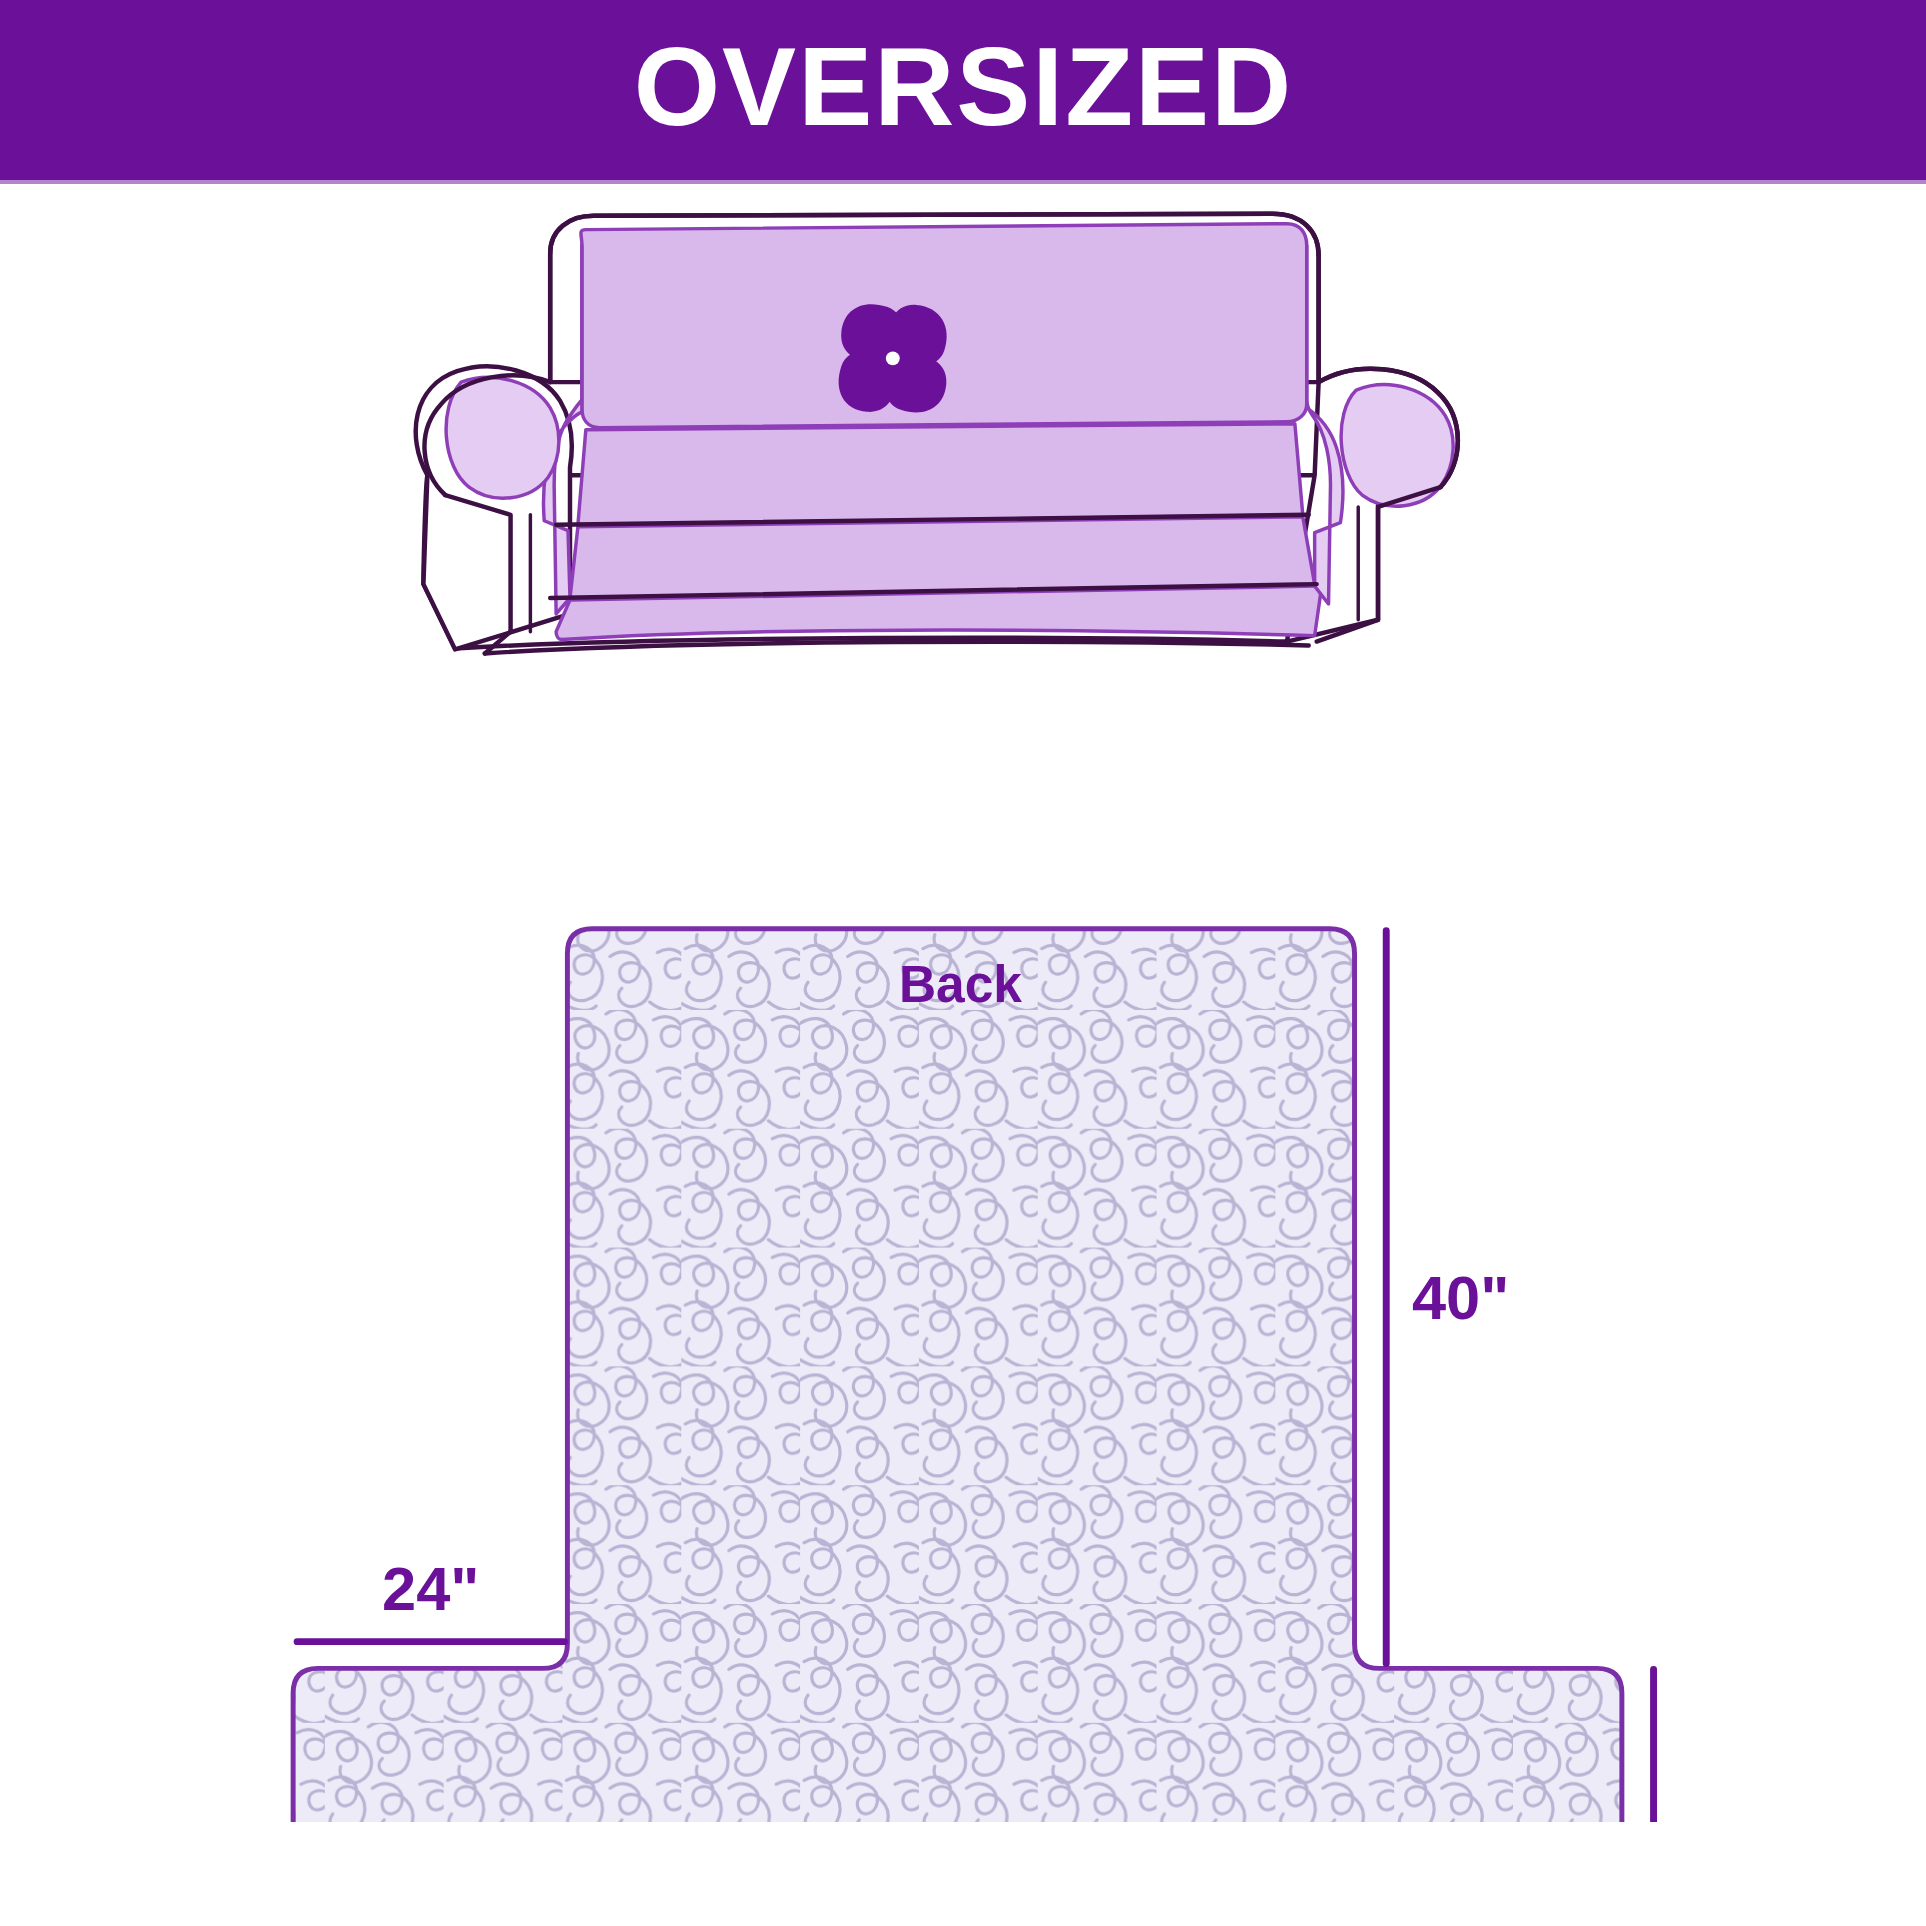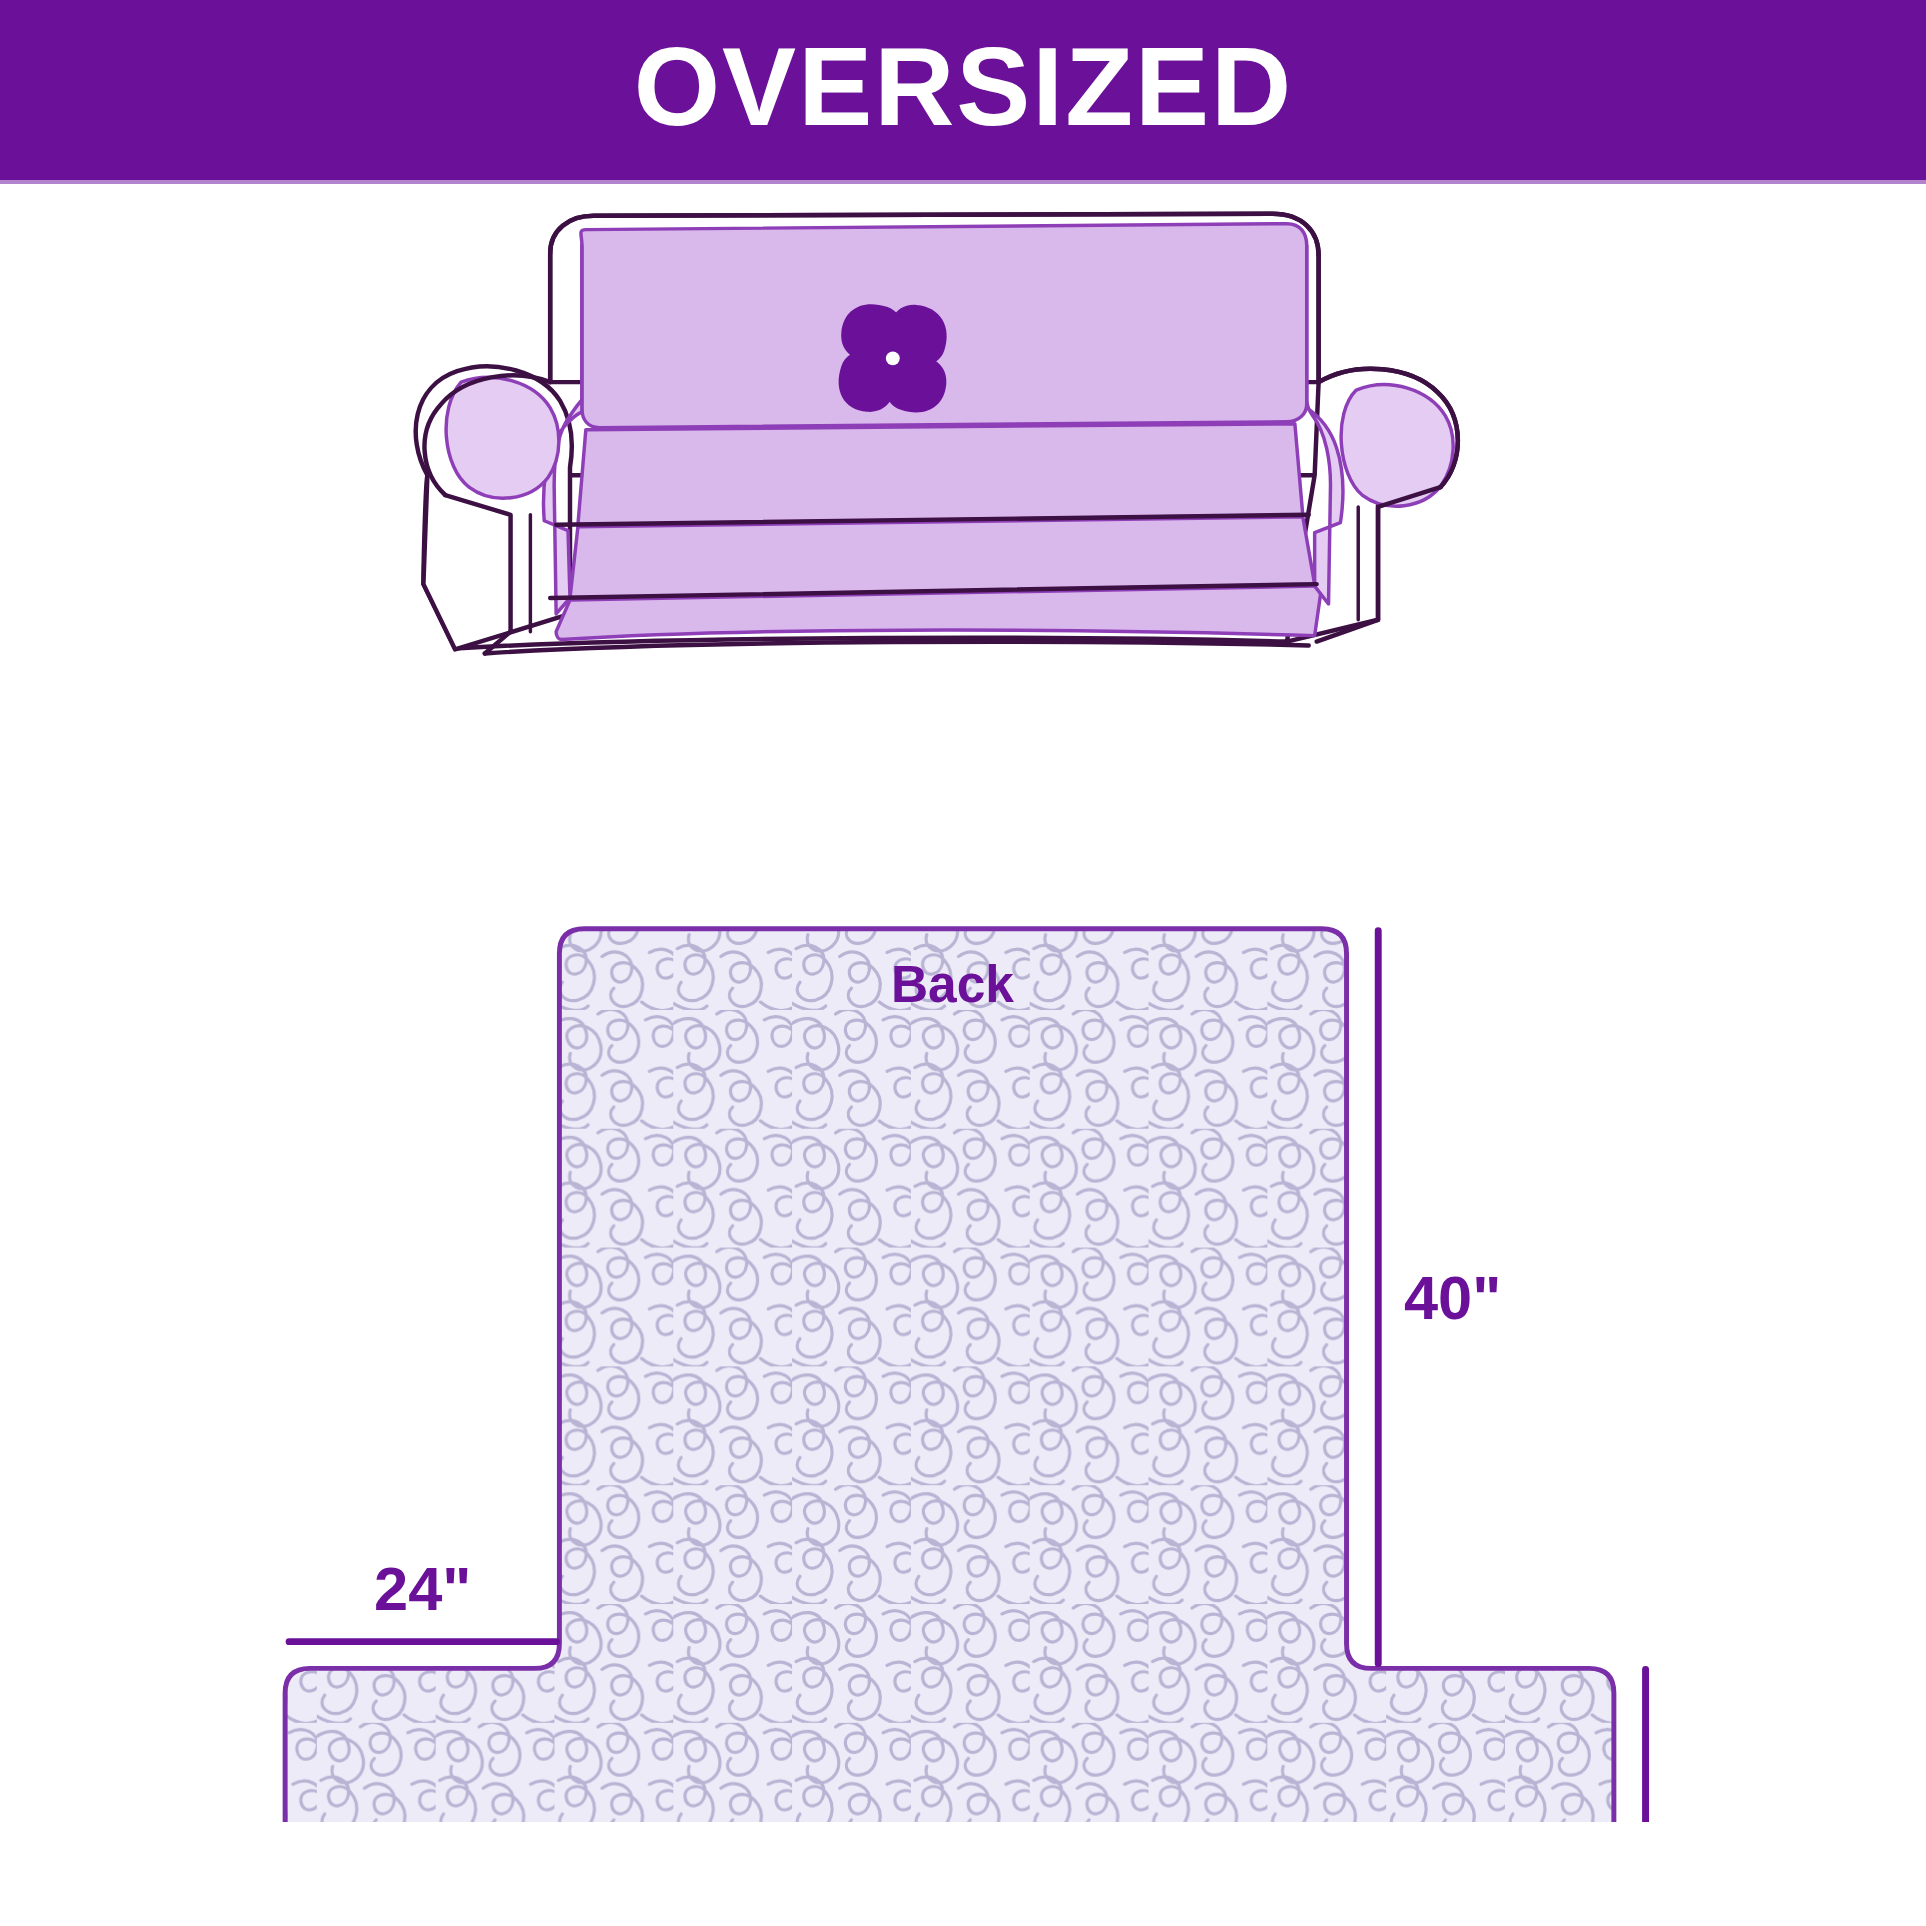--- a/index.html
+++ b/index.html
@@ -55,21 +55,21 @@
     top: 188px;
     left: 366px;
     width: 1218px;
     height: 515px;
   }
   #sofa-illustration svg { display: block; }
 
   
   #cover-diagram {
     position: absolute;
-    left: 198px;
+    left: 206px;
     top: 891px;
     width: 1604px;
     height: 931px;
   }
   #cover-diagram svg { display: block; }
 
   .dim-text {
     font-family: "Liberation Sans", sans-serif;
     font-weight: bold;
     fill: #6b1199;

